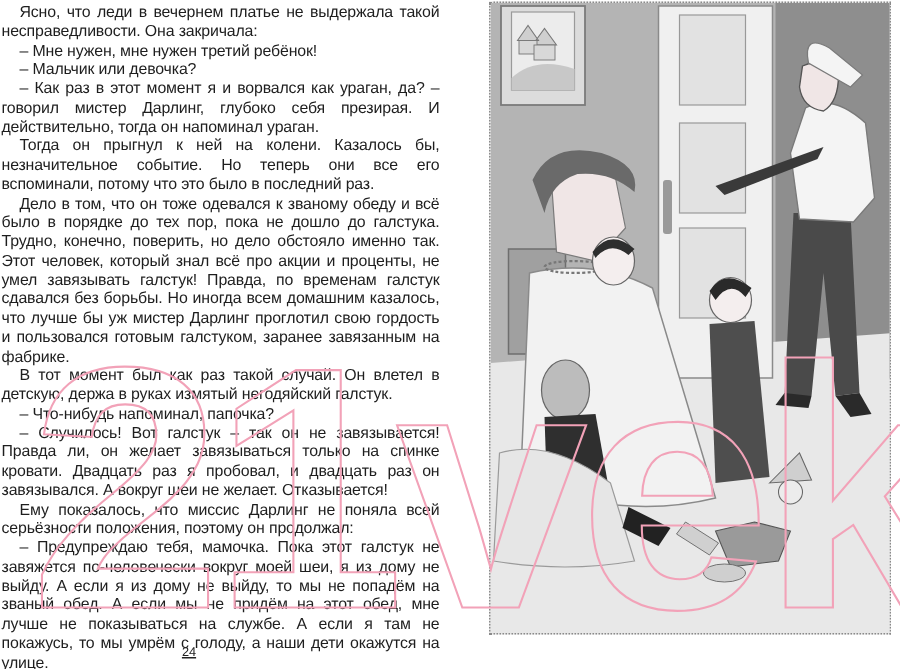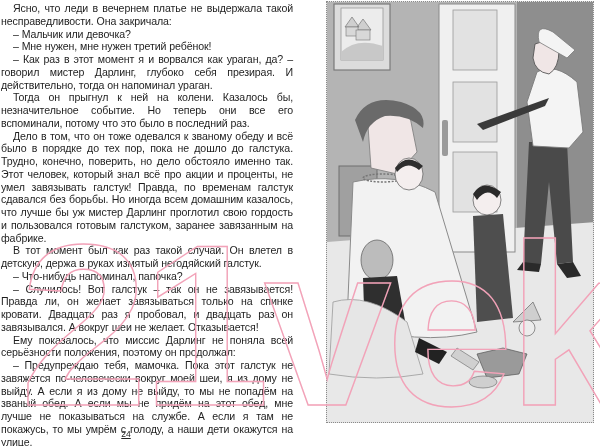--- a/index.html
+++ b/index.html
@@ -32,22 +32,22 @@
       position: absolute; left: 0; top: 0; width: 600px; height: 446px;
       pointer-events: none;
     }
   </style>
 </head>
 <body>
 
 <div class="page-left">
   <div class="text-block">
     <p>Ясно, что леди в вечернем платье не выдержала такой несправедливости. Она закричала:</p>
+    <p>– Мне нужен, мне нужен третий ребёнок!</p>
     <p>– Мальчик или девочка?</p>
-    <p>– Мне нужен, мне нужен третий ребёнок!</p>
     <p>– Как раз в этот момент я и ворвался как ураган, да? – говорил мистер Дарлинг, глубоко себя презирая. И действительно, тогда он напоминал ураган.</p>
     <p>Тогда он прыгнул к ней на колени. Казалось бы, незначительное событие. Но теперь они все его вспоминали, потому что это было в последний раз.</p>
     <p>Дело в том, что он тоже одевался к званому обеду и всё было в порядке до тех пор, пока не дошло до галстука. Трудно, конечно, поверить, но дело обстояло именно так. Этот человек, который знал всё про акции и проценты, не умел завязывать галстук! Правда, по временам галстук сдавался без борьбы. Но иногда всем домашним казалось, что лучше бы уж мистер Дарлинг проглотил свою гордость и пользовался готовым галстуком, заранее завязанным на фабрике.</p>
     <p>В тот момент был как раз такой случай. Он влетел в детскую, держа в руках измятый негодяйский галстук.</p>
     <p>– Что-нибудь напоминал, папочка?</p>
     <p>– Случилось! Вот галстук – так он не завязывается! Правда ли, он желает завязываться только на спинке кровати. Двадцать раз я пробовал, и двадцать раз он завязывался. А вокруг шеи не желает. Отказывается!</p>
     <p>Ему показалось, что миссис Дарлинг не поняла всей серьёзности положения, поэтому он продолжал:</p>
     <p>– Предупреждаю тебя, мамочка. Пока этот галстук не завяжется по-человечески вокруг моей шеи, я из дому не выйду. А если я из дому не выйду, то мы не попадём на званый обед. А если мы не придём на этот обед, мне лучше не показываться на службе. А если я там не покажусь, то мы умрём с голоду, а наши дети окажутся на улице.</p>
 
   </div>

